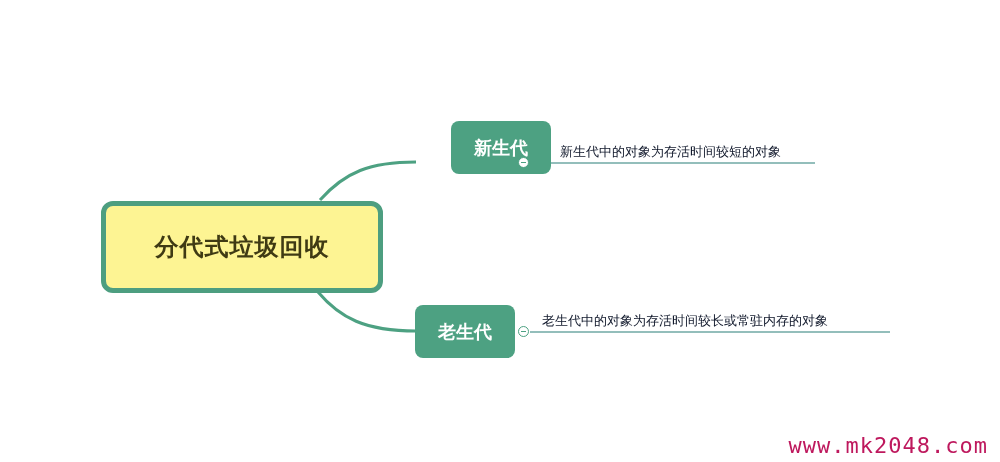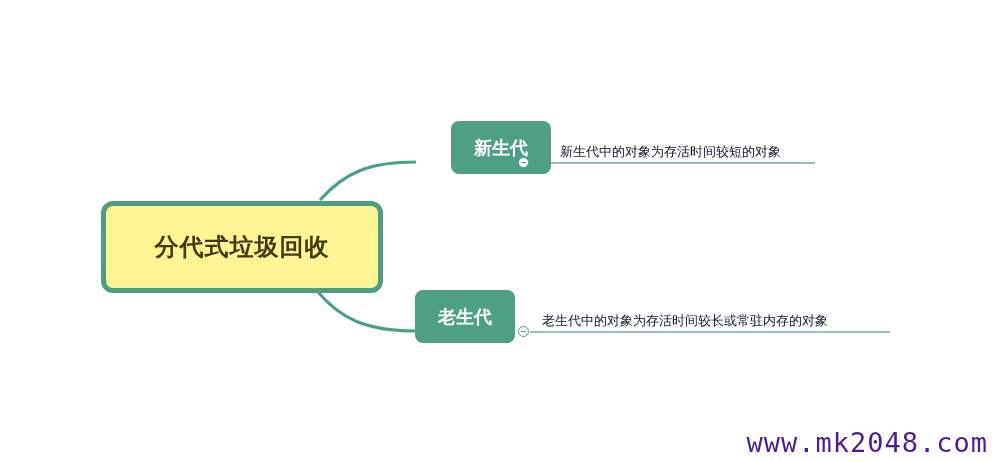--- a/index.html
+++ b/index.html
@@ -17,34 +17,34 @@
     box-sizing: content-box;
     margin-left: 24px;
   }
   .child-node {
     position: absolute; left: 415px; width: 100px; height: 53px;
     background: #4da182; border-radius: 8px;
     display: flex; align-items: center; justify-content: center;
     color: #ffffff; font-size: 18px; font-weight: bold;
   }
   .child-top { top: 121px; margin-left: 36px; }
-  .child-bottom { top: 290px; }
+  .child-bottom { top: 305px; }
   .collapse-btn {
     position: absolute; width: 11px; height: 11px; border: 1.5px solid #4da182;
     border-radius: 50%; background: #fff; box-sizing: border-box;
   }
   .collapse-btn::after {
     content: ""; position: absolute; left: 2px; right: 2px; top: 4px; height: 1px; background: #4da182;
   }
   .leaf-text {
     position: absolute; font-size: 13px; color: #0f172a; white-space: nowrap;
   }
   .watermark {
     position: absolute; right: 12px; bottom: 4px; font-family: "DejaVu Sans Mono", "Liberation Mono", monospace;
-    color: #4c1d95; font-size: 27px; letter-spacing: 1px;
+    color: #be185d; font-size: 22px; letter-spacing: 1px;
   }
 </style>
 </head>
 <body>
 
 <svg class="connectors" viewBox="0 0 1000 462">
   <path d="M320 200 C 345 172, 370 162, 416 162" fill="none" stroke="#4da182" stroke-width="3"></path>
   <path d="M318 292 C 340 318, 365 331, 416 331" fill="none" stroke="#4da182" stroke-width="3"></path>
   <line x1="530" y1="163" x2="815" y2="163" stroke="#6fa9a5" stroke-width="1.5"></line>
   <line x1="530" y1="332" x2="890" y2="332" stroke="#6fa9a5" stroke-width="1.5"></line>

